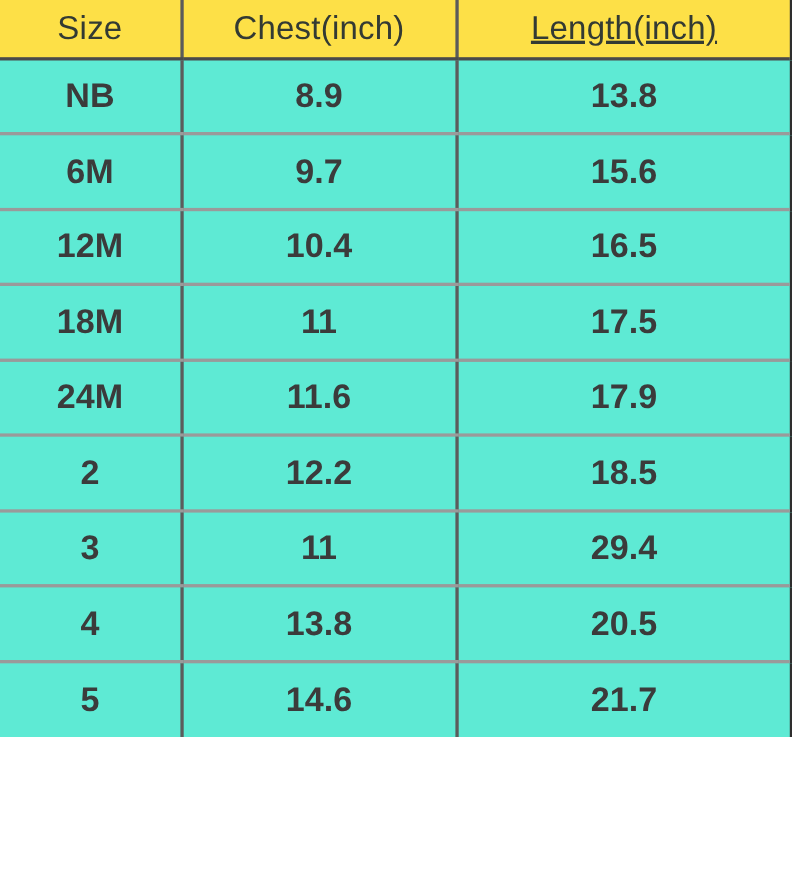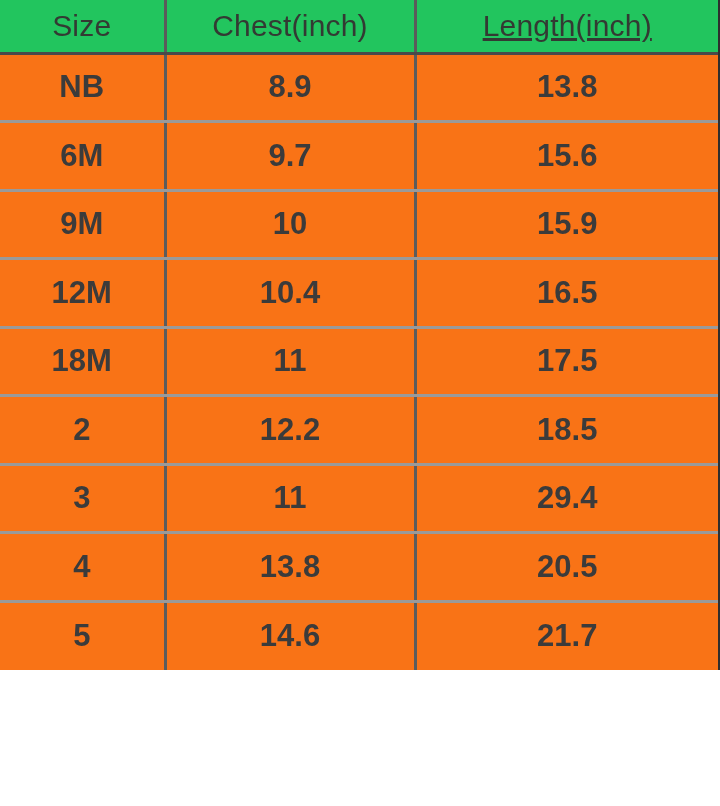--- a/index.html
+++ b/index.html
@@ -34,21 +34,21 @@
   
   col.col-size   { width: 165px; }
   col.col-chest  { width: 250px; }
   col.col-length { width: 305px; }
 
   
   .chart-table thead tr {
     height: 53px;
   }
   .chart-table thead th {
-    background: #22c55e;
+    background: #fde047;
     color: #333a33;
     font-size: 30px;
     font-weight: 400;
     letter-spacing: 0.2px;
     text-align: center;
     vertical-align: middle;
     padding: 0;
     height: 53px;
     border-right: 3px solid #5b5b5b;
     border-bottom: 3px solid #4a4a4a;
@@ -57,21 +57,21 @@
   .chart-table thead th.last-col {
     border-right: 4px solid #2e2e2e;
     text-decoration: underline;
   }
 
   
   .chart-table tbody tr {
     height: 68.5px;
   }
   .chart-table tbody td {
-    background: #f97316;
+    background: #5eead4;
     color: #3b3b3b;
     font-size: 31px;
     font-weight: 700;
     text-align: center;
     vertical-align: middle;
     padding: 0;
     height: 68.5px;
     border-right: 3px solid #5c5c5c;
     border-bottom: 3px solid #9a9a9a;
     box-sizing: border-box;
@@ -105,33 +105,33 @@
           <td>NB</td>
           <td>8.9</td>
           <td class="last-col">13.8</td>
         </tr>
         <tr>
           <td>6M</td>
           <td>9.7</td>
           <td class="last-col">15.6</td>
         </tr>
         <tr>
-          <td>9M</td>
-          <td>10</td>
-          <td class="last-col">15.9</td>
-        </tr>
-        <tr>
           <td>12M</td>
           <td>10.4</td>
           <td class="last-col">16.5</td>
         </tr>
         <tr>
           <td>18M</td>
           <td>11</td>
           <td class="last-col">17.5</td>
+        </tr>
+        <tr>
+          <td>24M</td>
+          <td>11.6</td>
+          <td class="last-col">17.9</td>
         </tr>
         <tr>
           <td>2</td>
           <td>12.2</td>
           <td class="last-col">18.5</td>
         </tr>
         <tr>
           <td>3</td>
           <td>11</td>
           <td class="last-col">29.4</td>

